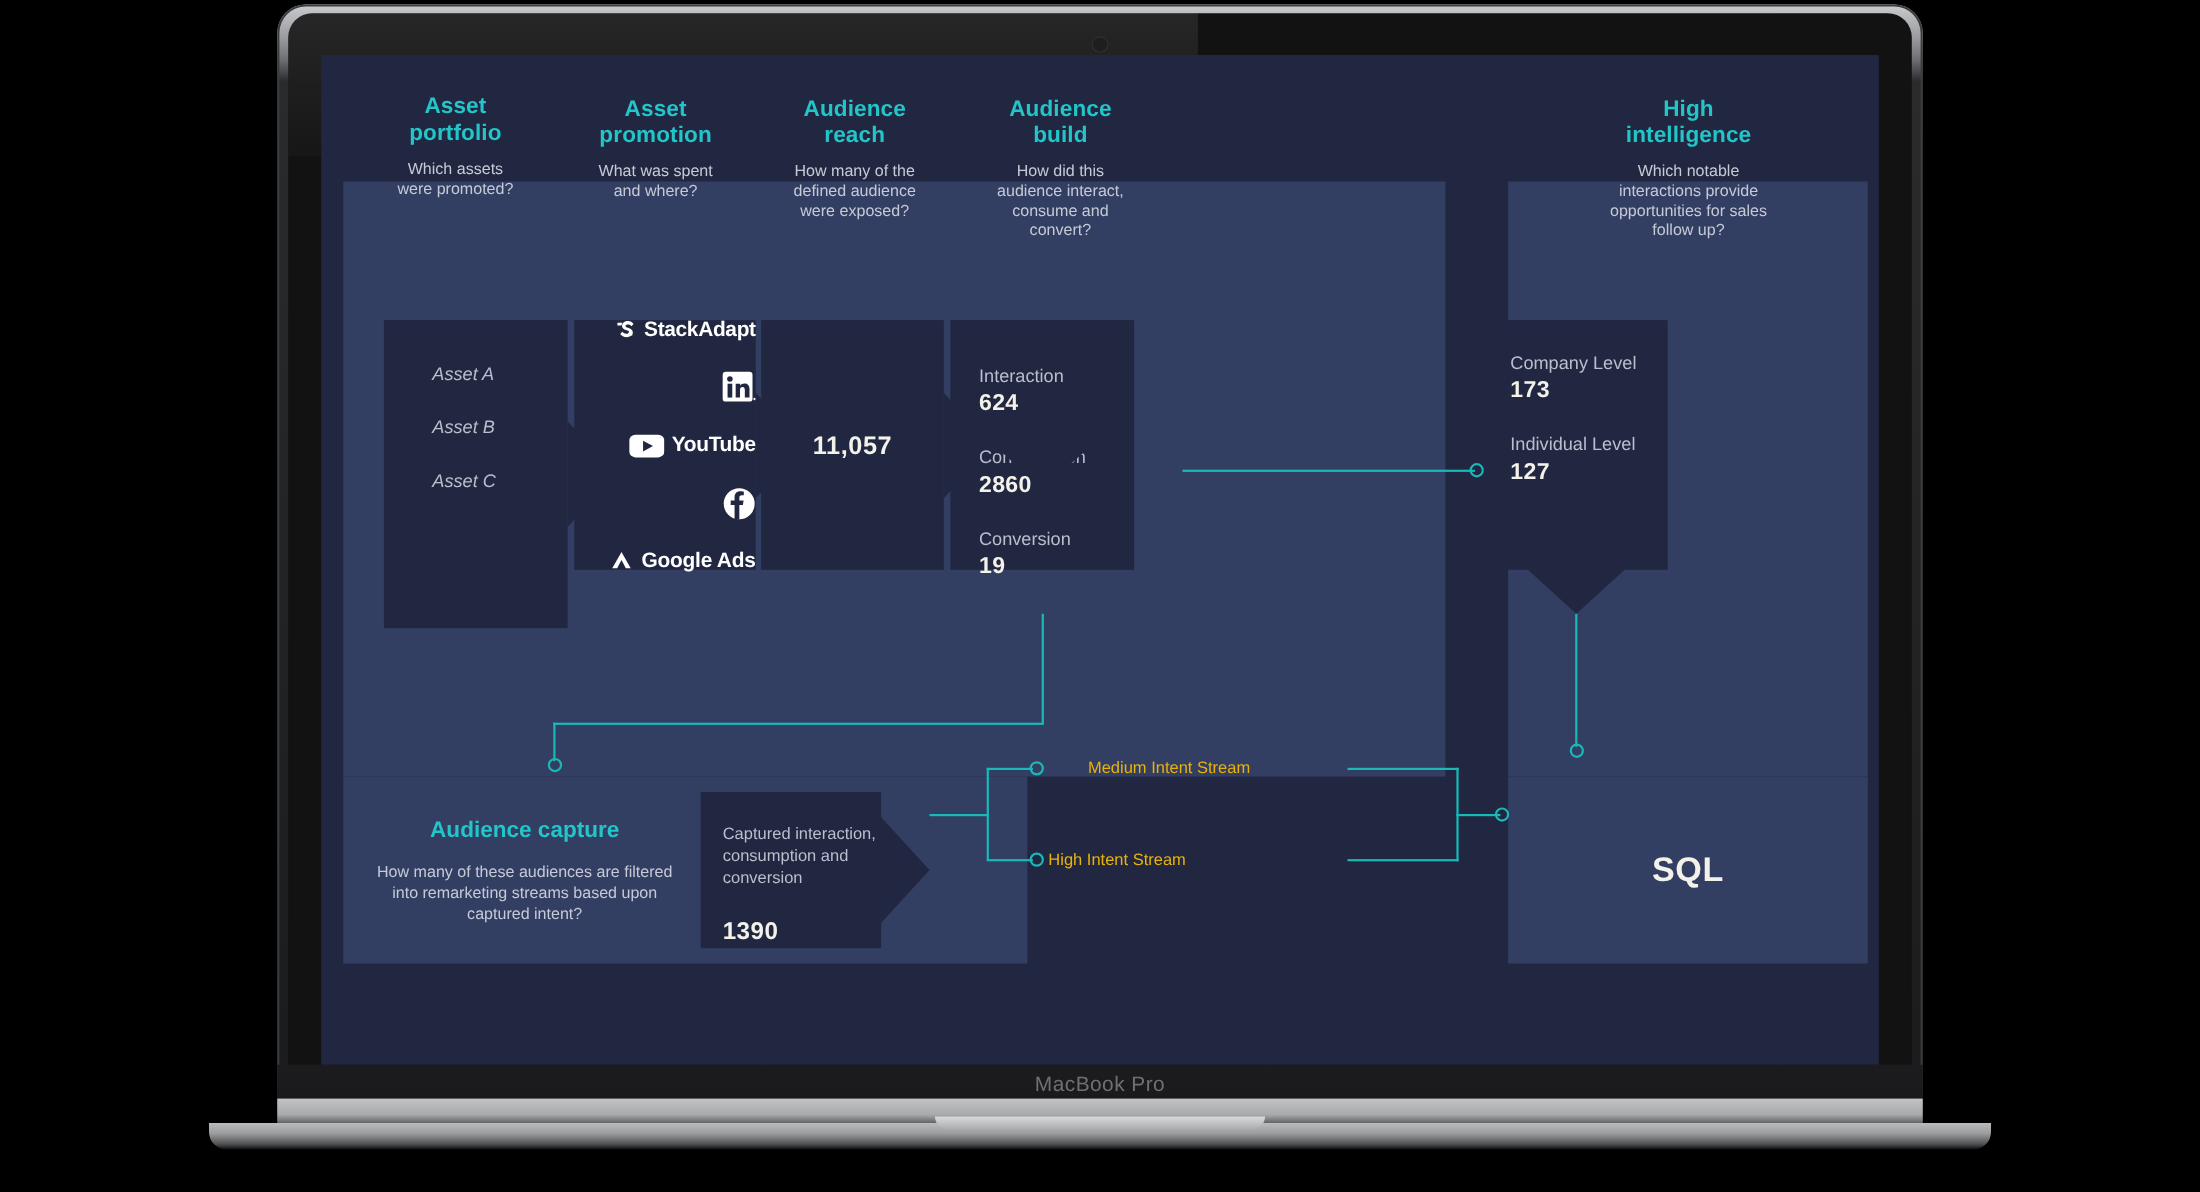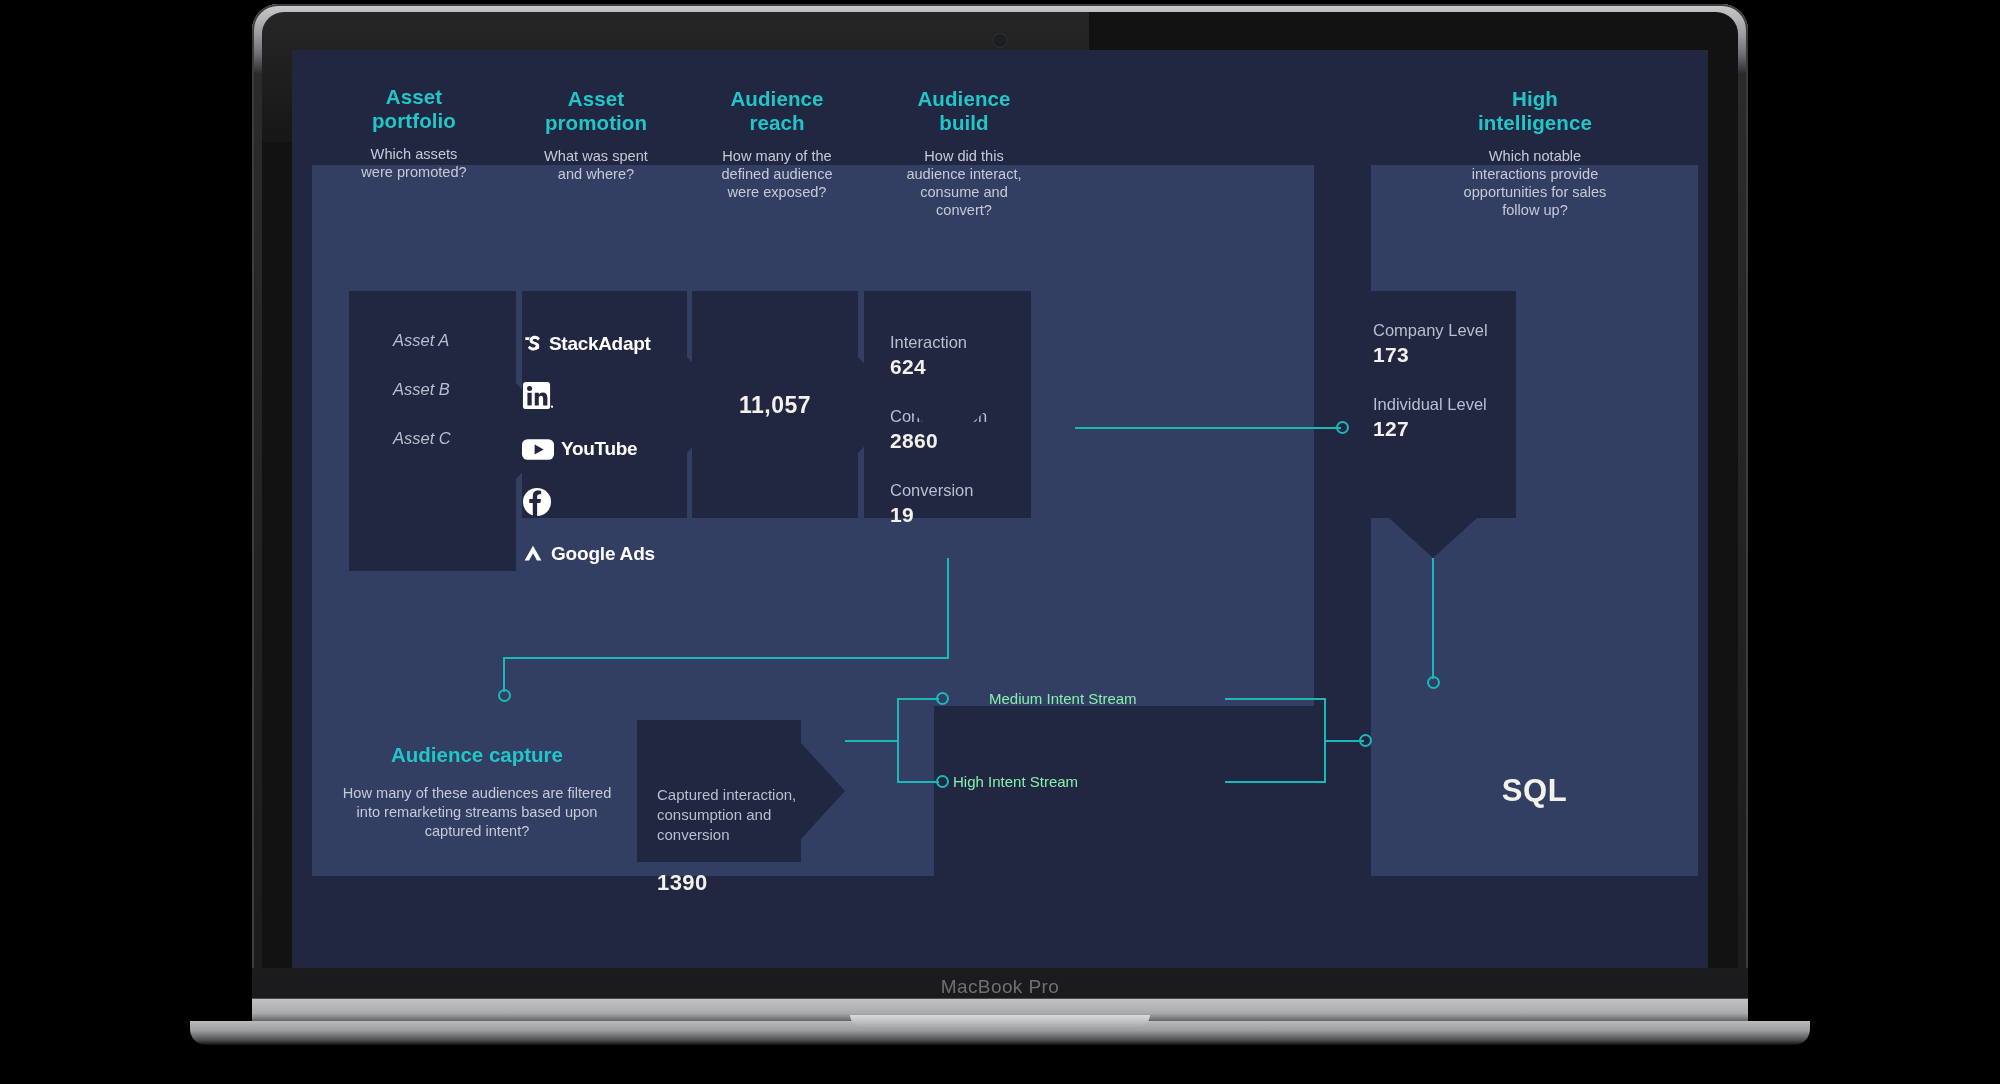--- a/index.html
+++ b/index.html
@@ -111,38 +111,37 @@
   .metric-value { color: #f2f1ea; font-size: 21px; font-weight: bold; margin-bottom: 28px; letter-spacing: .3px; }
 
   .bignum {
     position: absolute; left: 0; right: 0; top: 50%; transform: translateY(-50%);
     text-align: center; color: #f2f1ea; font-size: 23px; font-weight: bold; letter-spacing: .5px;
   }
 
   
   .logo-stack {
     position: absolute; left: 0; right: 0; top: 0; height: 100%;
-    display: flex; flex-direction: column; align-items: flex-start; justify-content: center;
+    display: flex; flex-direction: column; align-items: flex-end; justify-content: center;
     gap: 26px;
-    margin-top: 44px;
   }
   .logo-row { display: flex; align-items: center; gap: 7px; color: #ffffff; }
   .logo-text { font-size: 19px; font-weight: bold; letter-spacing: -0.3px; color: #fff; }
   .logo-text.thin { font-weight: 600; letter-spacing: -0.2px; }
 
   
   .wire { position: absolute; background: #18b9b7; }
   .wire.h { height: 2px; }
   .wire.v { width: 2px; }
   .node {
     position: absolute; width: 13px; height: 13px; border-radius: 50%;
     border: 2px solid #18b9b7; background: transparent;
   }
   .stream-label {
-    position: absolute; color: #86efac; font-size: 15px; white-space: nowrap;
+    position: absolute; color: #eab308; font-size: 15px; white-space: nowrap;
   }
 
   
   .capture-title { color: #22c5c8; font-weight: bold; font-size: 20.5px; }
   .capture-sub { color: #c6cad6; font-size: 14.6px; line-height: 19px; text-align: center; margin-top: 17px; }
   .capture-card-label { color: #b9bfcd; font-size: 15px; line-height: 20px; }
   .capture-card-value { color: #f2f1ea; font-size: 22px; font-weight: bold; margin-top: 25px; letter-spacing: .4px; }
 
   #panel-sql {
     position: absolute; left: 1079px; top: 656px; width: 327px; height: 170px;
@@ -335,21 +334,21 @@
     <div style="position:absolute; left:35px; top:693px; width:300px; text-align:center;">
       <div class="capture-title">Audience capture</div>
       <div class="capture-sub">
         <div>How many of these audiences are filtered</div>
         <div>into remarketing streams based upon</div>
         <div>captured intent?</div>
       </div>
     </div>
 
     <div class="card chev-right" style="left:345px; top:670px; width:164px; height:142px;">
-      <div style="padding:29px 0 0 20px;margin-top:36px;">
+      <div style="padding:29px 0 0 20px;">
         <div class="capture-card-label">
           <div>Captured  interaction,</div>
           <div>consumption and conversion</div>
         </div>
         <div class="capture-card-value">1390</div>
       </div>
     </div>
 
     <div class="wire h" style="left:553px; top:690px; width:53px;"></div>
     <div class="wire v" style="left:605px; top:648px; height:84px;"></div>

